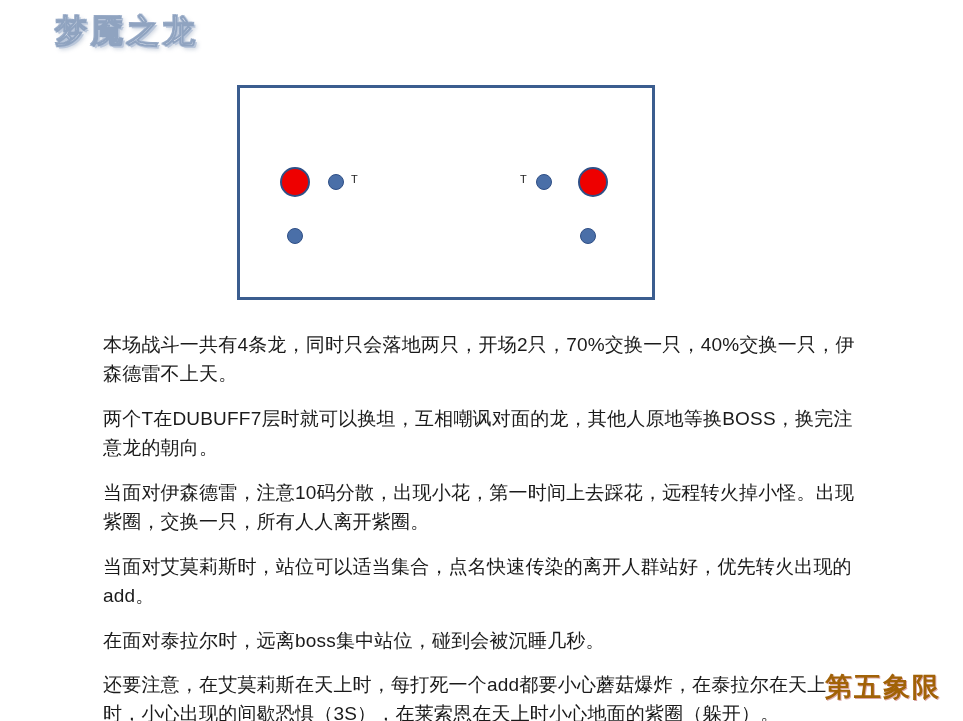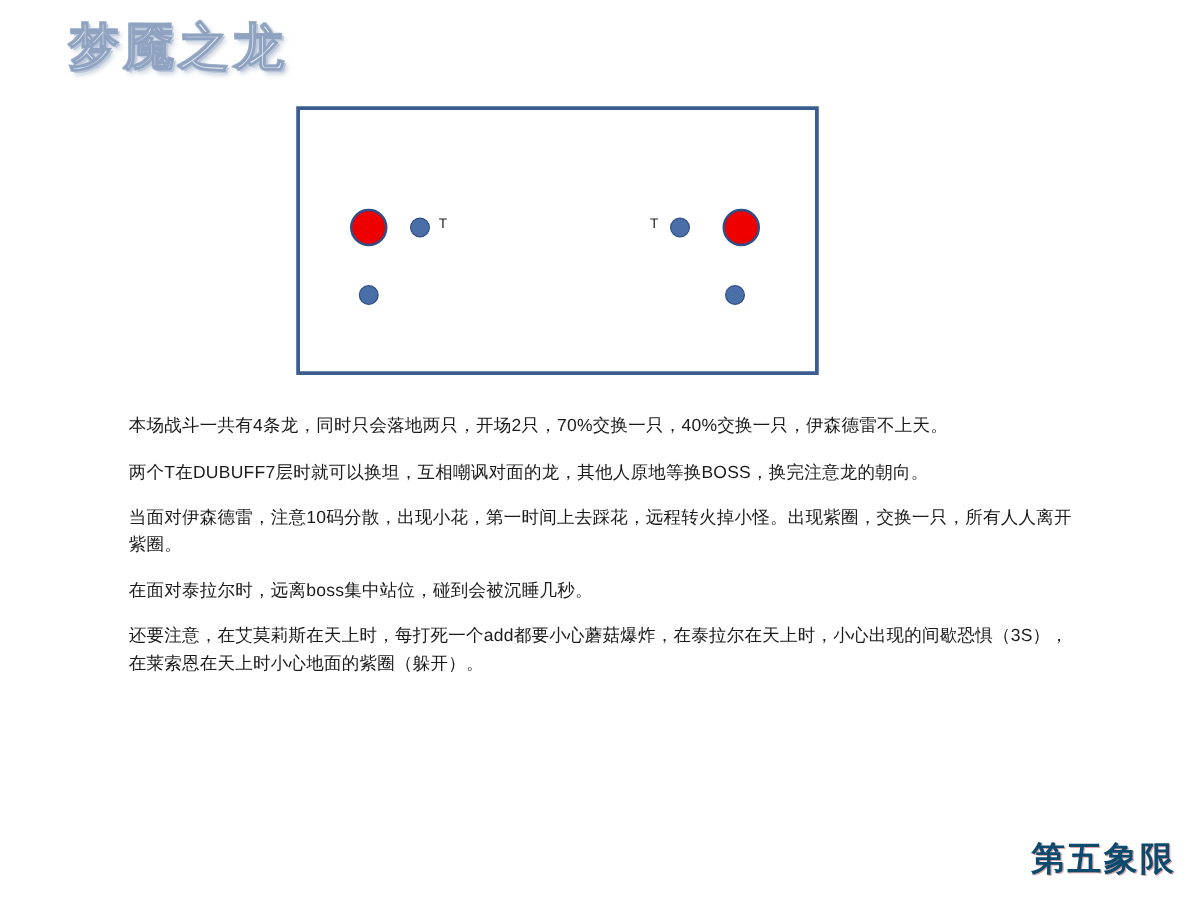--- a/index.html
+++ b/index.html
@@ -19,21 +19,21 @@
     width: 963px;
     height: 721px;
     background: #ffffff;
   }
   
   .title {
     position: absolute;
     left: 55px;
     top: 10px;
     font-family: "Liberation Serif", serif;
-    font-size: 40px;
+    font-size: 32px;
     font-weight: bold;
     letter-spacing: 4px;
     color: #e8ecf4;
     -webkit-text-stroke: 1px #8fa3c0;
     text-shadow:
        2px 2px 0 #b9c6da,
       -1px -1px 0 #9fb0ca,
        1px -1px 0 #c3cfe0,
       -1px  1px 0 #c3cfe0,
        3px 3px 4px rgba(120,140,170,0.45);
@@ -87,37 +87,37 @@
 
   
   .body-text {
     position: absolute;
     left: 103px;
     top: 330px;
     width: 760px;
   }
   .para {
     font-family: "Liberation Sans", sans-serif;
-    font-size: 14px;
+    font-size: 19px;
     color: #1a1a1a;
     line-height: 1.55;
     margin: 0 0 15px 0;
     letter-spacing: 0.2px;
   }
   .para.last { margin-bottom: 0; }
 
   
   .stamp {
     position: absolute;
     right: 22px;
     bottom: 16px;
     font-family: "Liberation Serif", serif;
     font-size: 27px;
     font-weight: bold;
-    color: #0c4a6e;
+    color: #a16207;
     letter-spacing: 2px;
     text-shadow: 1px 1px 0 rgba(150,0,0,0.35);
     white-space: nowrap;
     margin-left: 34px;
   }
 </style>
 </head>
 <body>
 
 <div class="slide">
@@ -134,19 +134,20 @@
     <div class="boss right"></div>
 
     <div class="player p-bl"></div>
     <div class="player p-br"></div>
   </div>
 
   <div class="body-text">
     <p class="para">本场战斗一共有4条龙，同时只会落地两只，开场2只，70%交换一只，40%交换一只，伊森德雷不上天。</p>
     <p class="para">两个T在DUBUFF7层时就可以换坦，互相嘲讽对面的龙，其他人原地等换BOSS，换完注意龙的朝向。</p>
     <p class="para">当面对伊森德雷，注意10码分散，出现小花，第一时间上去踩花，远程转火掉小怪。出现紫圈，交换一只，所有人人离开紫圈。</p>
+    <p class="para">当面对艾莫莉斯时，站位可以适当集合，点名快速传染的离开人群站好，优先转火出现的add。</p>
     <p class="para">在面对泰拉尔时，远离boss集中站位，碰到会被沉睡几秒。</p>
     <p class="para last">还要注意，在艾莫莉斯在天上时，每打死一个add都要小心蘑菇爆炸，在泰拉尔在天上时，小心出现的间歇恐惧（3S），在莱索恩在天上时小心地面的紫圈（躲开）。</p>
   </div>
 
   <div class="stamp">第五象限</div>
 
 </div>
 
 </body></html>

